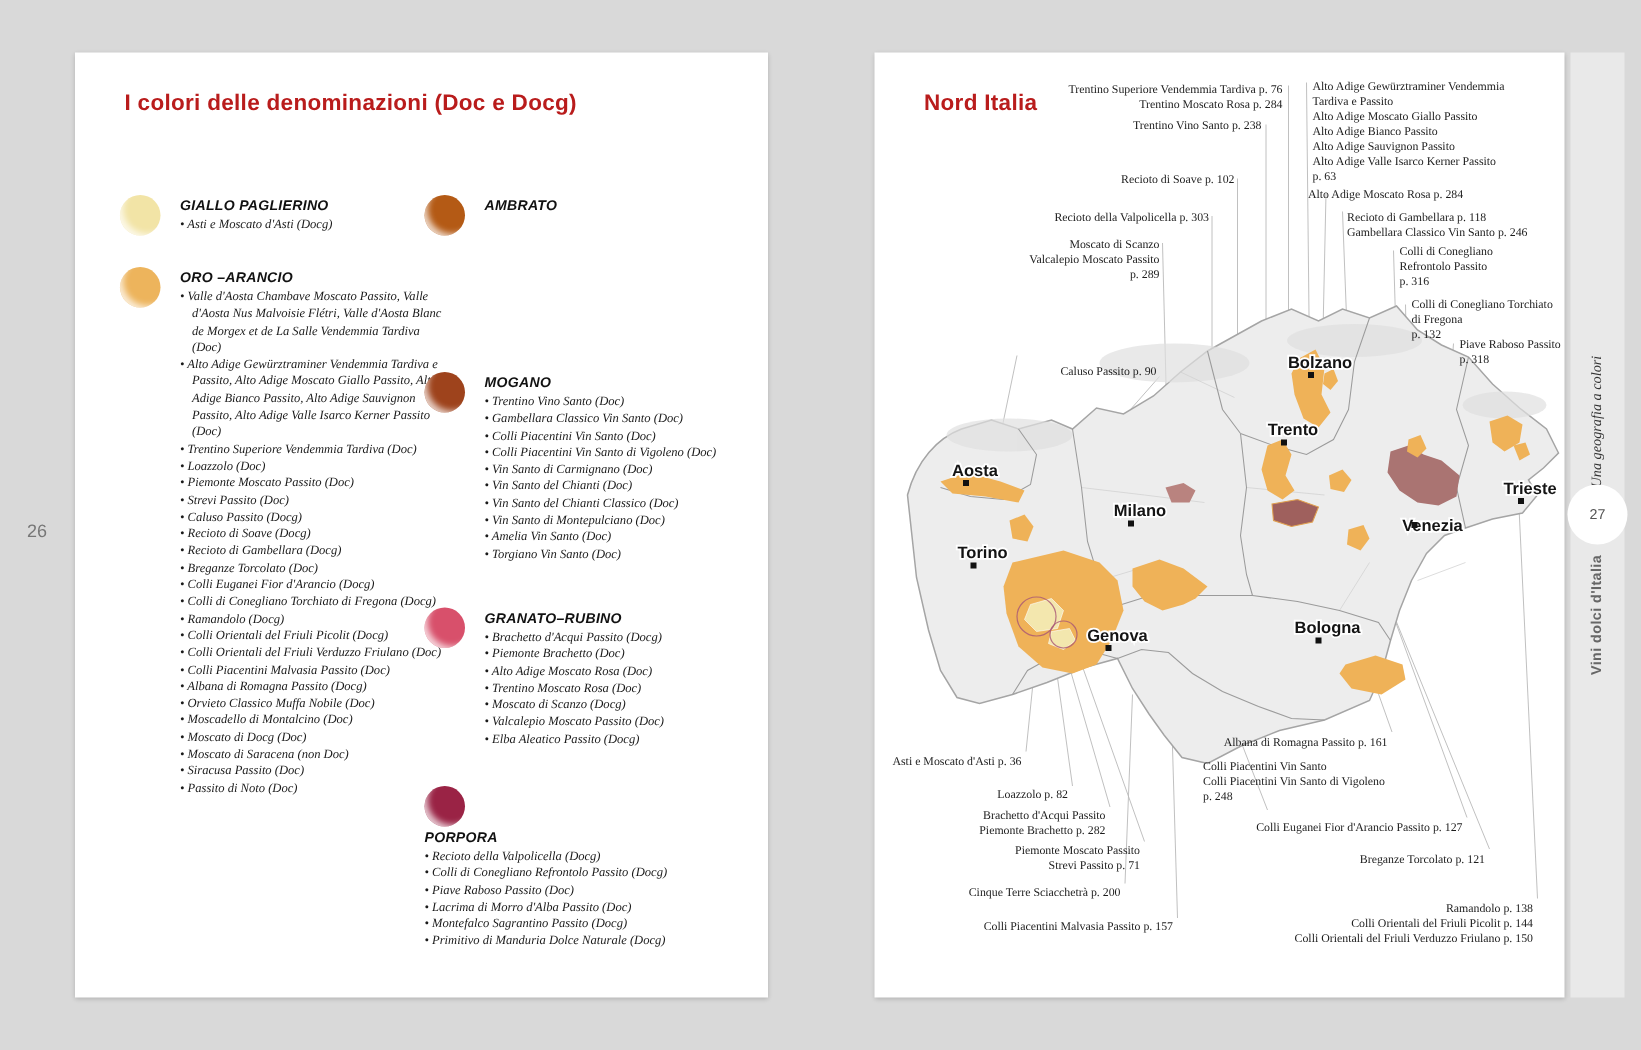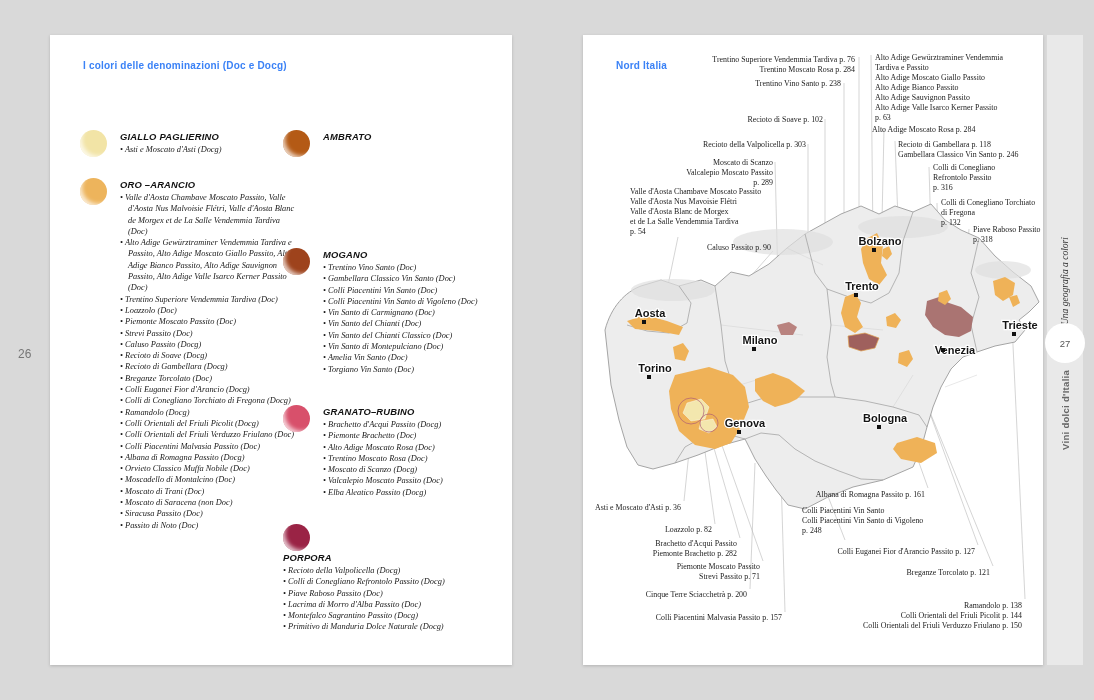--- a/index.html
+++ b/index.html
@@ -3,21 +3,21 @@
 <meta charset="utf-8">
 <style>
   html,body{margin:0;padding:0;}
   body{
     width:1094px;height:700px;background:#d9d9d9;
     font-family:"Liberation Sans",sans-serif;position:relative;overflow:hidden;
   }
   .page{position:absolute;top:35px;height:630px;background:#ffffff;box-shadow:0 1px 3px rgba(0,0,0,.18);}
   .page.left{left:50px;width:462px;}
   .page.right{left:583px;width:460px;}
-  .page-title{position:absolute;left:33px;top:25px;margin:0;font-size:10px;font-weight:bold;color:#3b82f6;letter-spacing:.2px;}
+  .page-title{position:absolute;left:33px;top:25px;margin:0;font-size:15px;font-weight:bold;color:#b91c1c;letter-spacing:.2px;}
   .page-num-left{position:absolute;left:18px;top:347px;font-size:12px;color:#777;}
 
   
   .sec{position:absolute;display:flex;align-items:flex-start;font-style:italic;}
   .swatch{width:27px;height:27px;border-radius:50%;flex:0 0 27px;margin-right:13px;
           box-shadow:inset 5px -4px 4px -3px rgba(255,255,255,.75);}
   .sec-body{padding-top:1px;}
   .sec-body h2{margin:0 0 2px 0;font-size:9.4px;letter-spacing:.2px;color:#111;}
   .sec-body ul{margin:0;padding:0;list-style:none;font-family:"Liberation Serif",serif;
                font-size:8.4px;line-height:11.3px;color:#1a1a1a;}
@@ -87,21 +87,21 @@
             <li>Breganze Torcolato (Doc)</li>
             <li>Colli Euganei Fior d'Arancio (Docg)</li>
             <li>Colli di Conegliano Torchiato di Fregona (Docg)</li>
             <li>Ramandolo (Docg)</li>
             <li>Colli Orientali del Friuli Picolit (Docg)</li>
             <li>Colli Orientali del Friuli Verduzzo Friulano (Doc)</li>
             <li>Colli Piacentini Malvasia Passito (Doc)</li>
             <li>Albana di Romagna Passito (Docg)</li>
             <li>Orvieto Classico Muffa Nobile (Doc)</li>
             <li>Moscadello di Montalcino (Doc)</li>
-            <li>Moscato di Trani (Doc)</li>
+            <li>Moscato di Docg (Doc)</li>
             <li>Moscato di Saracena (non Doc)</li>
             <li>Siracusa Passito (Doc)</li>
             <li>Passito di Noto (Doc)</li>
           </ul>
       </div>
     </div>
 
     <div class="sec s2">
       <span class="swatch" style="background-color: rgb(180, 90, 21);"></span>
       <div class="sec-body">
@@ -270,25 +270,20 @@
     </svg>
 
     <div class="map-label ra" style="right:188px;top:20px;">Trentino Superiore Vendemmia Tardiva p. 76
 Trentino Moscato Rosa p. 284</div>
     <div class="map-label ra" style="right:202px;top:44px;">Trentino Vino Santo p. 238</div>
     <div class="map-label ra" style="right:220px;top:80px;">Recioto di Soave p. 102</div>
     <div class="map-label ra" style="right:237px;top:105px;">Recioto della Valpolicella p. 303</div>
     <div class="map-label ra" style="right:270px;top:123px;">Moscato di Scanzo
 Valcalepio Moscato Passito
 p. 289</div>
-    <div class="map-label" style="left:47px;top:152px;">Valle d'Aosta Chambave Moscato Passito
-Valle d'Aosta Nus Mavoisie Flétri
-Valle d'Aosta Blanc de Morgex
-et de La Salle Vendemmia Tardiva
-p. 54</div>
     <div class="map-label ra" style="right:272px;top:208px;">Caluso Passito p. 90</div>
     <div class="map-label" style="left:292px;top:18px;width:150px;">Alto Adige Gewürztraminer Vendemmia
 Tardiva e Passito
 Alto Adige Moscato Giallo Passito
 Alto Adige Bianco Passito
 Alto Adige Sauvignon Passito
 Alto Adige Valle Isarco Kerner Passito
 p. 63</div>
     <div class="map-label" style="left:289px;top:90px;">Alto Adige Moscato Rosa p. 284</div>
     <div class="map-label" style="left:315px;top:105px;">Recioto di Gambellara p. 118

